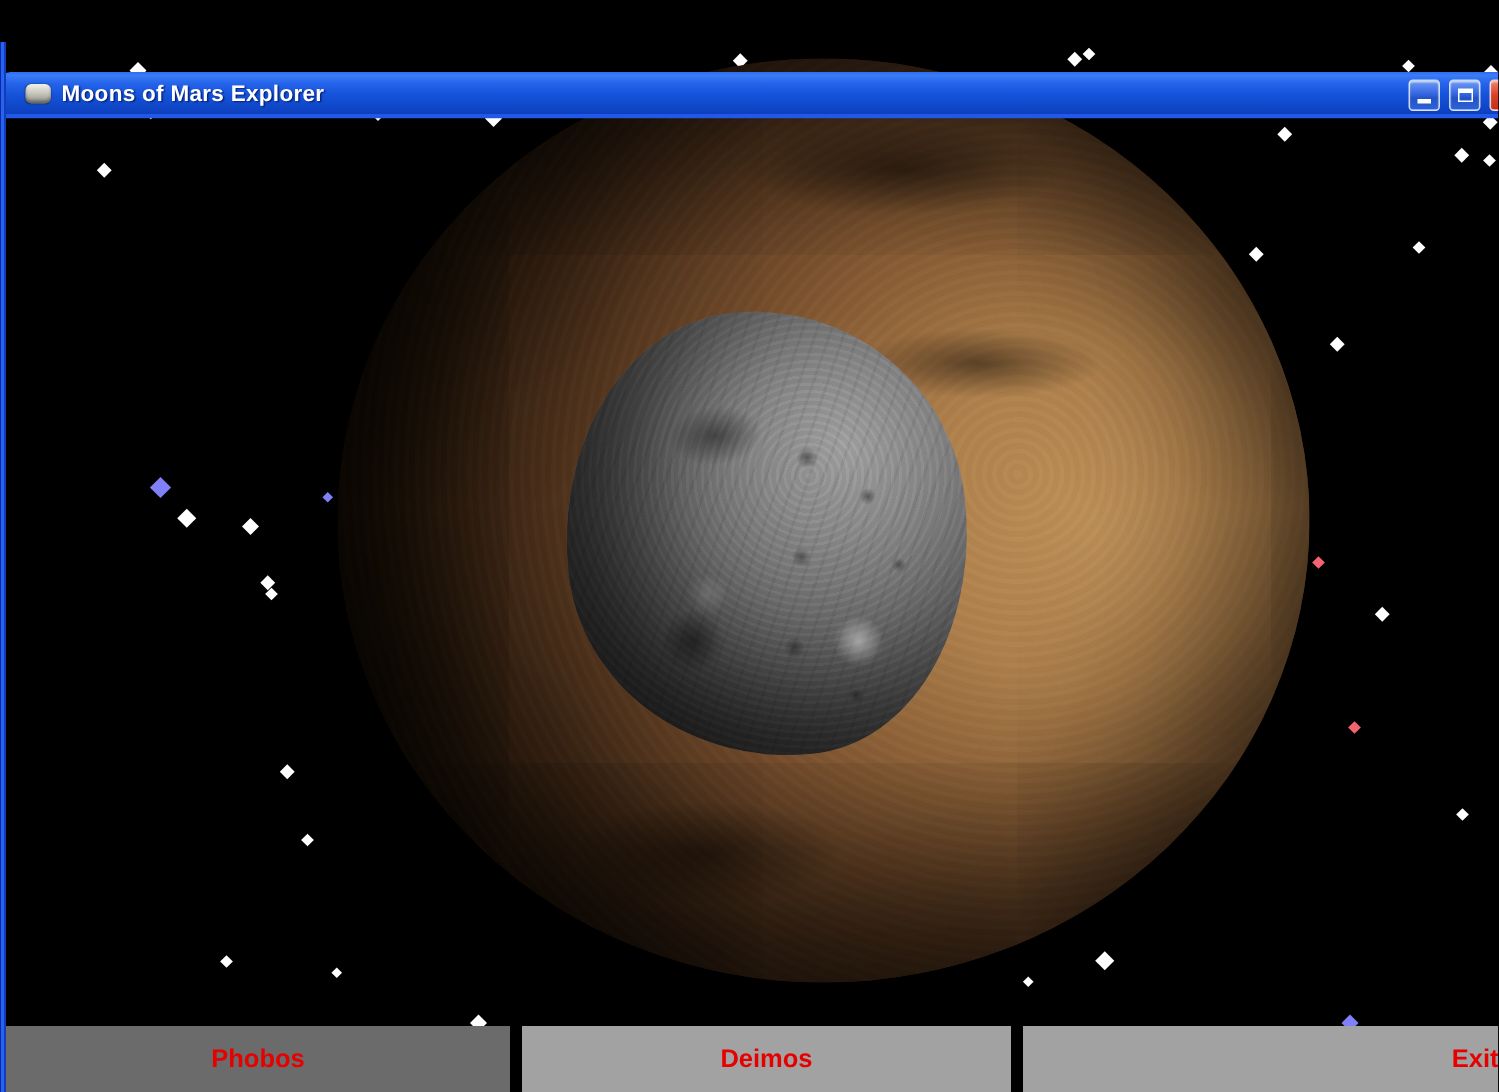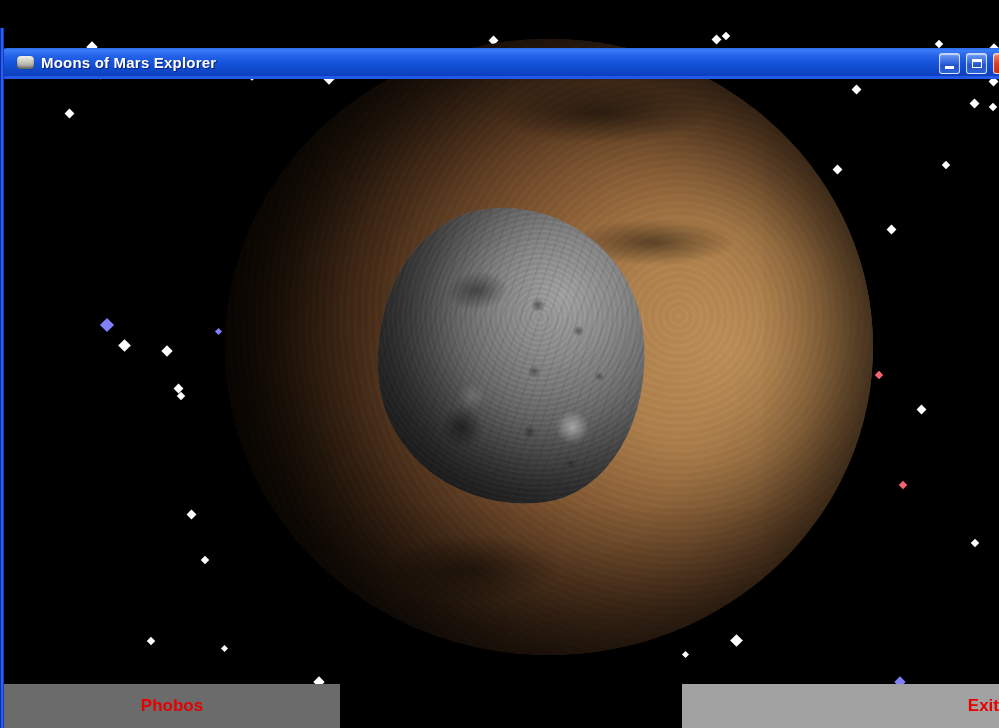--- a/index.html
+++ b/index.html
@@ -111,20 +111,21 @@
         <div class="star" style="left: 222px; top: 646px; width: 5px; height: 5px; background: rgb(255, 255, 255);"></div>
         <div class="star" style="left: 683px; top: 652px; width: 5px; height: 5px; background: rgb(255, 255, 255);"></div>
         <div class="star" style="left: 732px; top: 636px; width: 9px; height: 9px; background: rgb(255, 255, 255);"></div>
         <div class="star" style="left: 315px; top: 678px; width: 8px; height: 8px; background: rgb(255, 255, 255);"></div>
         <div class="star" style="left: 896px; top: 678px; width: 8px; height: 8px; background: rgb(128, 128, 248);"></div>
       </div>
     <div class="planet"></div>
     <div class="moon"></div>
     <div class="btnbar">
       <button class="xbtn" id="btn-0" style="background: rgb(107, 107, 107); color: rgb(230, 0, 0);">Phobos</button>
+      <button class="xbtn" id="btn-1" style="background: rgb(162, 162, 162); color: rgb(230, 0, 0);">Deimos</button>
       <button class="xbtn" id="btn-2" style="background: rgb(162, 162, 162); color: rgb(230, 0, 0); text-align: right;">Exit</button>
     </div>
   </div>
 
   <div class="titlebar">
     <div class="app-icon"></div>
     <div class="title">Moons of Mars Explorer</div>
     <div class="controls">
       <div class="ctrl minb">
         <span class="glyph-min"></span>

